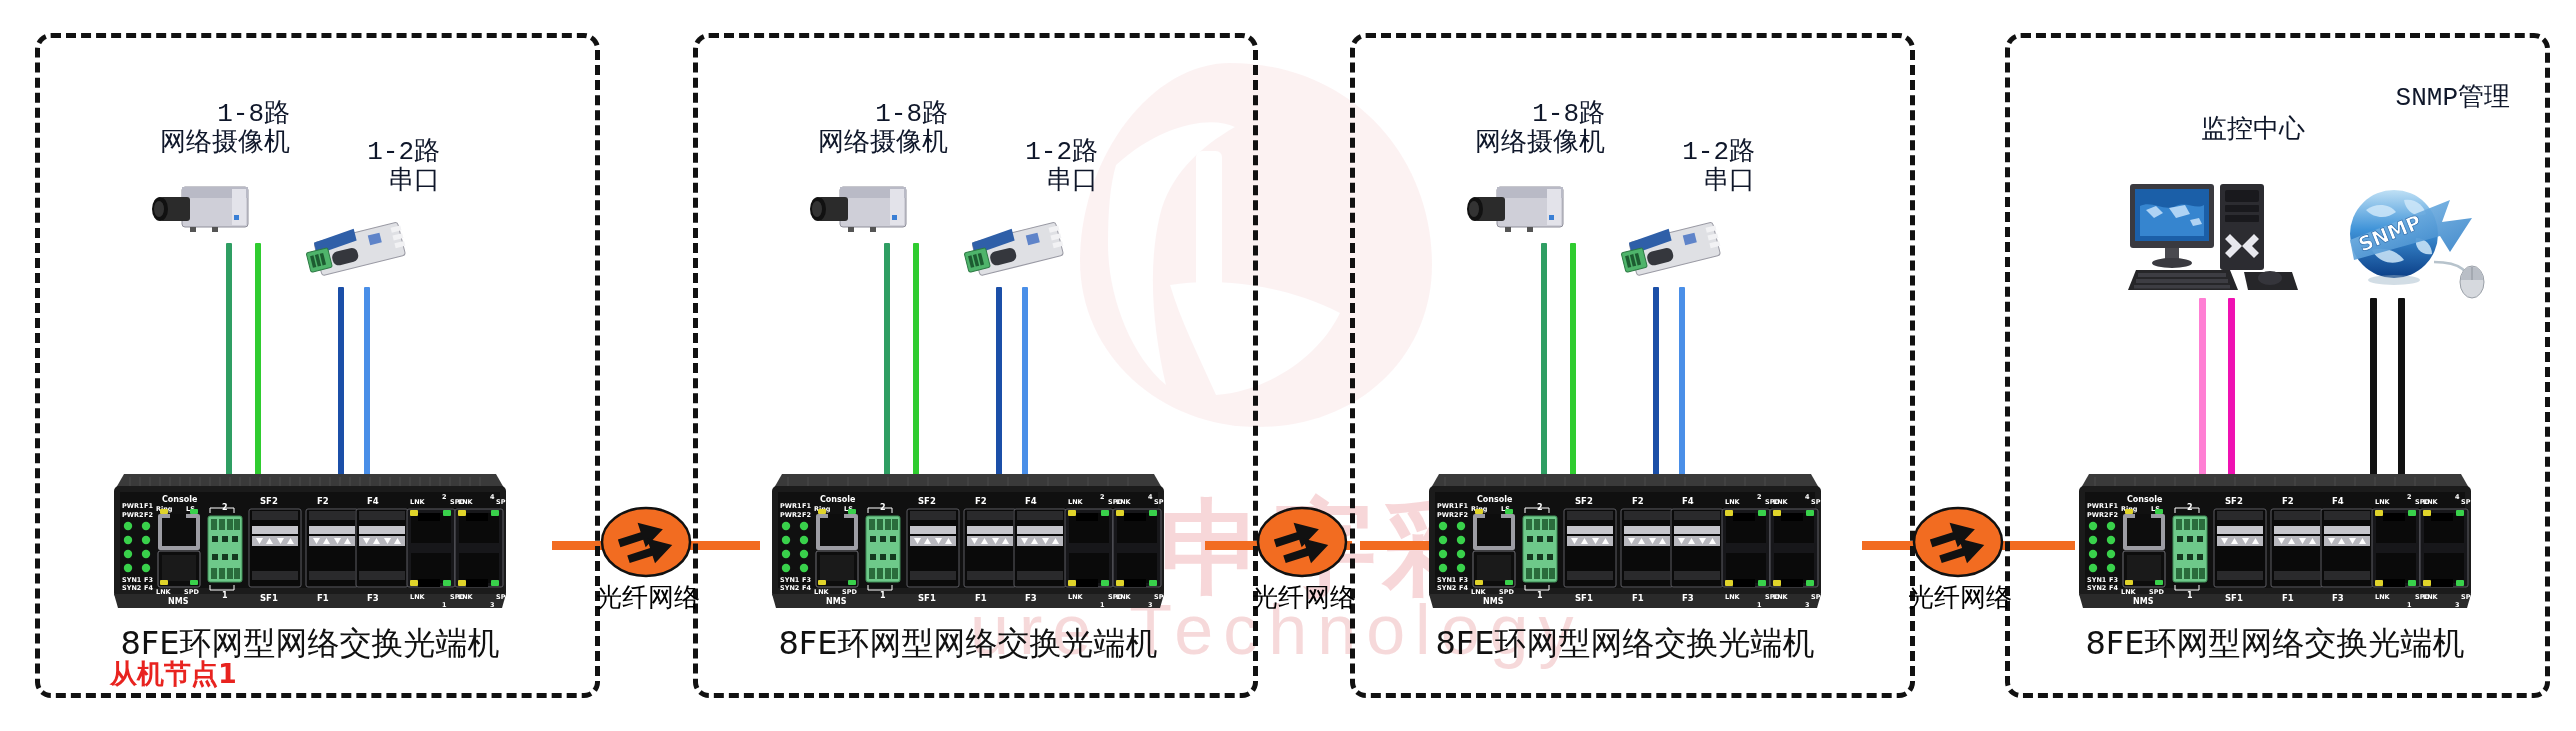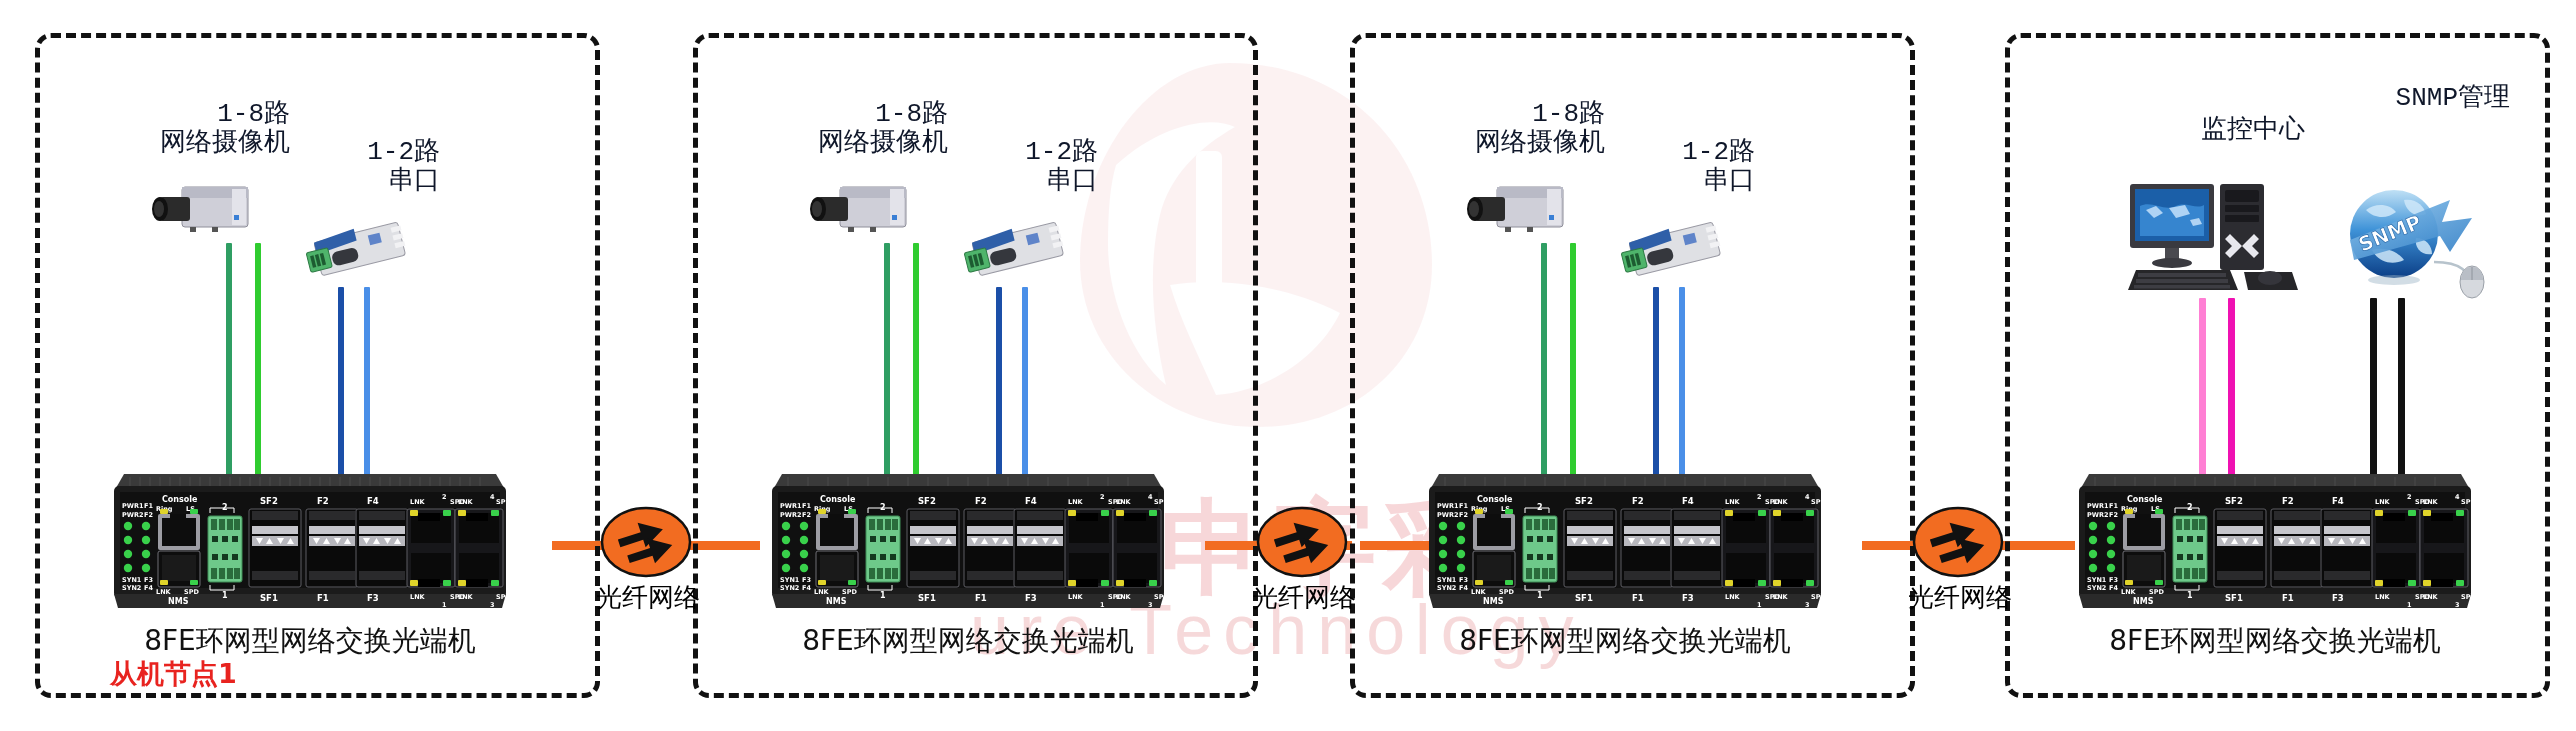--- a/index.html
+++ b/index.html
@@ -32,21 +32,21 @@
     box-sizing:border-box;z-index:3;background:transparent;
   }
 
   
   .cap{
     position:absolute;text-align:right;color:#0f172a;line-height:1.12;
     font-size:26px;white-space:nowrap;z-index:6;
     font-family:Liberation Mono, monospace;
   }
   .dev-title{
-    position:absolute;text-align:center;color:#111;font-size:28px;
+    position:absolute;text-align:center;color:#111;font-size:32px;
     white-space:nowrap;z-index:6;
     font-family:"DejaVu Sans","Liberation Sans",sans-serif;
   }
   .node-label{
     position:absolute;text-align:left;color:#e8231f;font-size:27px;
     font-weight:bold;white-space:nowrap;z-index:6;
     font-family:"DejaVu Sans","Liberation Sans",sans-serif;
   }
   .fiber-label{
     position:absolute;text-align:center;color:#000;font-size:26px;

